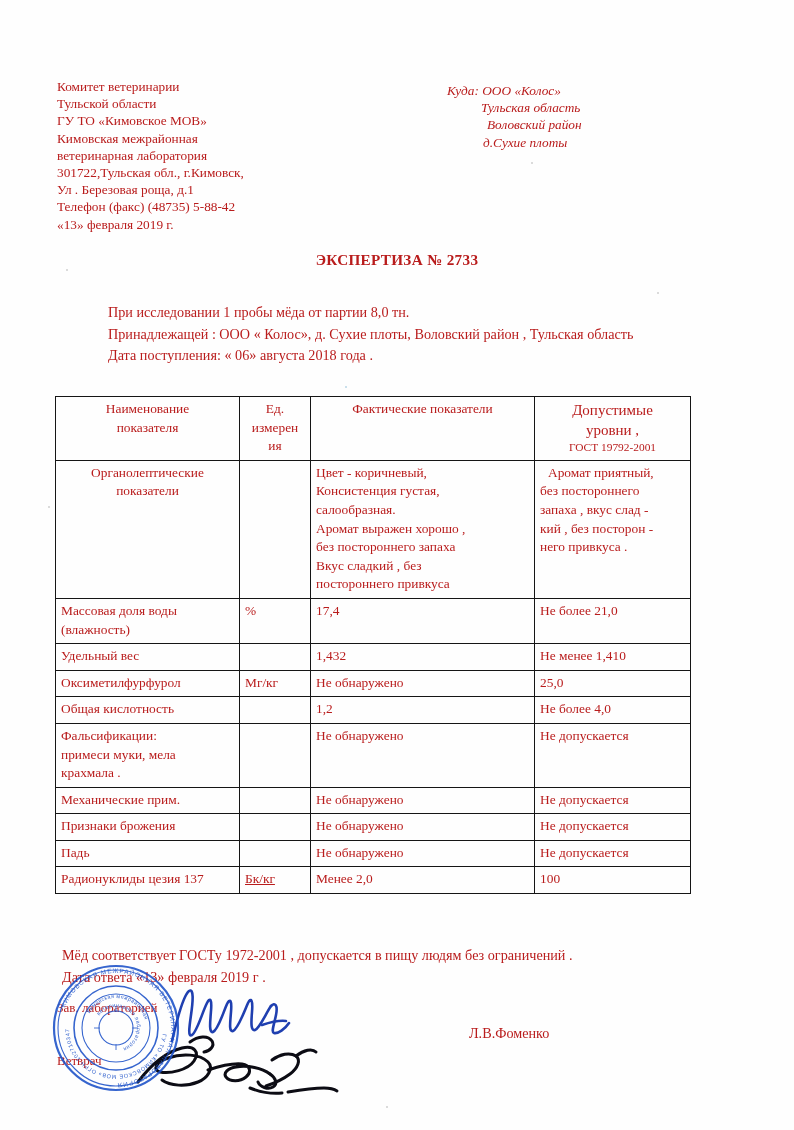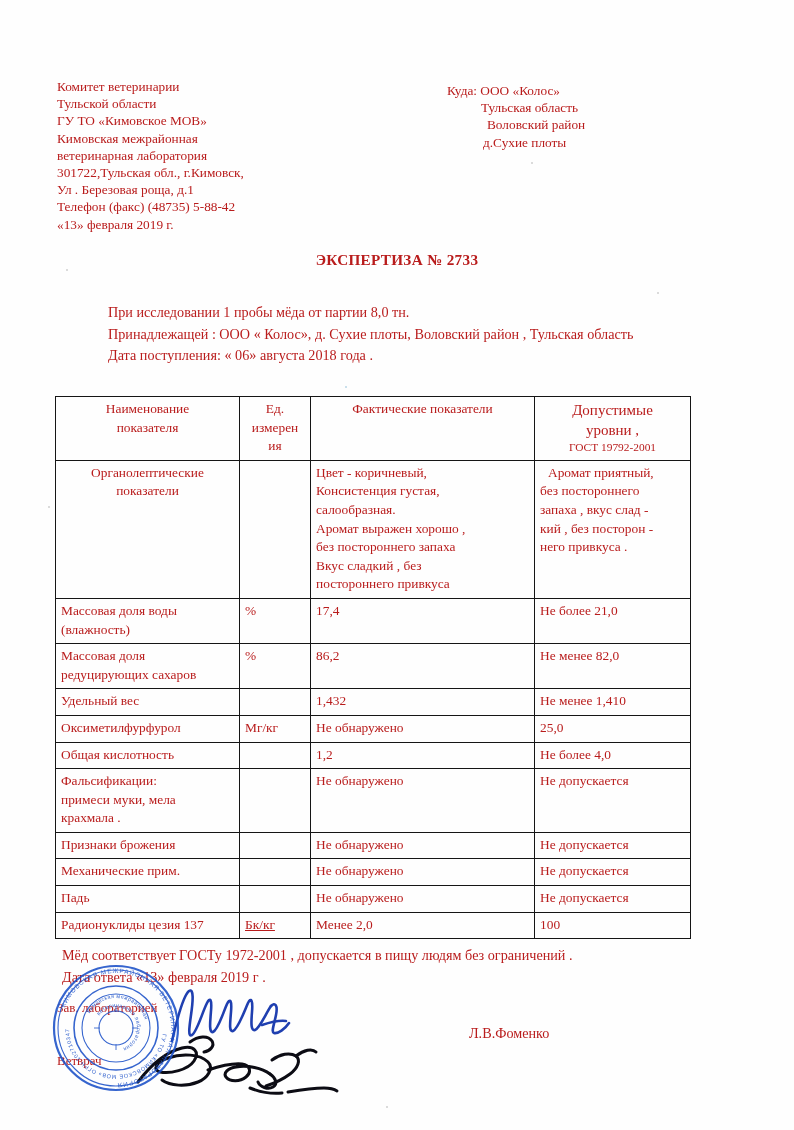--- a/index.html
+++ b/index.html
@@ -34,21 +34,21 @@
   }
 
   .addressee-block {
     position: absolute;
     top: 82px;
     left: 447px;
     width: 300px;
     font-size: 13.3px;
     line-height: 17.2px;
   }
-  .addressee-block div { white-space: nowrap; }
+  .addressee-block div { white-space: nowrap; font-style: italic; }
   .addressee-block .ind1 { padding-left: 34px; }
   .addressee-block .ind2 { padding-left: 40px; }
   .addressee-block .ind3 { padding-left: 36px; }
 
   
   .doc-title {
     position: absolute;
     top: 251px;
     left: 0;
     width: 794px;
@@ -272,29 +272,20 @@
             <td class="name-cell">
               <div>Массовая доля воды</div>
               <div>(влажность)</div>
             </td>
             <td class="unit-cell val-mid">%</td>
             <td class="fact-cell val-mid">17,4</td>
             <td class="norm-cell val-mid">Не более 21,0</td>
           </tr>
           <tr>
             <td class="name-cell">
-              <div>Массовая доля</div>
-              <div>редуцирующих сахаров</div>
-            </td>
-            <td class="unit-cell val-mid">%</td>
-            <td class="fact-cell val-mid">86,2</td>
-            <td class="norm-cell val-mid">Не менее 82,0</td>
-          </tr>
-          <tr>
-            <td class="name-cell">
               <div>Удельный  вес</div>
             </td>
             <td class="unit-cell val-mid"></td>
             <td class="fact-cell val-mid">1,432</td>
             <td class="norm-cell val-mid">Не менее 1,410</td>
           </tr>
           <tr>
             <td class="name-cell">
               <div>Оксиметилфурфурол</div>
             </td>
@@ -315,29 +306,29 @@
               <div>Фальсификации:</div>
               <div>примеси  муки, мела</div>
               <div>крахмала .</div>
             </td>
             <td class="unit-cell val-mid"></td>
             <td class="fact-cell val-mid">Не обнаружено</td>
             <td class="norm-cell val-mid">Не допускается</td>
           </tr>
           <tr>
             <td class="name-cell">
-              <div>Признаки брожения</div>
+              <div>Механические  прим.</div>
             </td>
             <td class="unit-cell val-mid"></td>
             <td class="fact-cell val-mid">Не обнаружено</td>
             <td class="norm-cell val-mid">Не допускается</td>
           </tr>
           <tr>
             <td class="name-cell">
-              <div>Механические  прим.</div>
+              <div>Признаки брожения</div>
             </td>
             <td class="unit-cell val-mid"></td>
             <td class="fact-cell val-mid">Не обнаружено</td>
             <td class="norm-cell val-mid">Не допускается</td>
           </tr>
           <tr>
             <td class="name-cell">
               <div>Падь</div>
             </td>
             <td class="unit-cell val-mid"></td>

